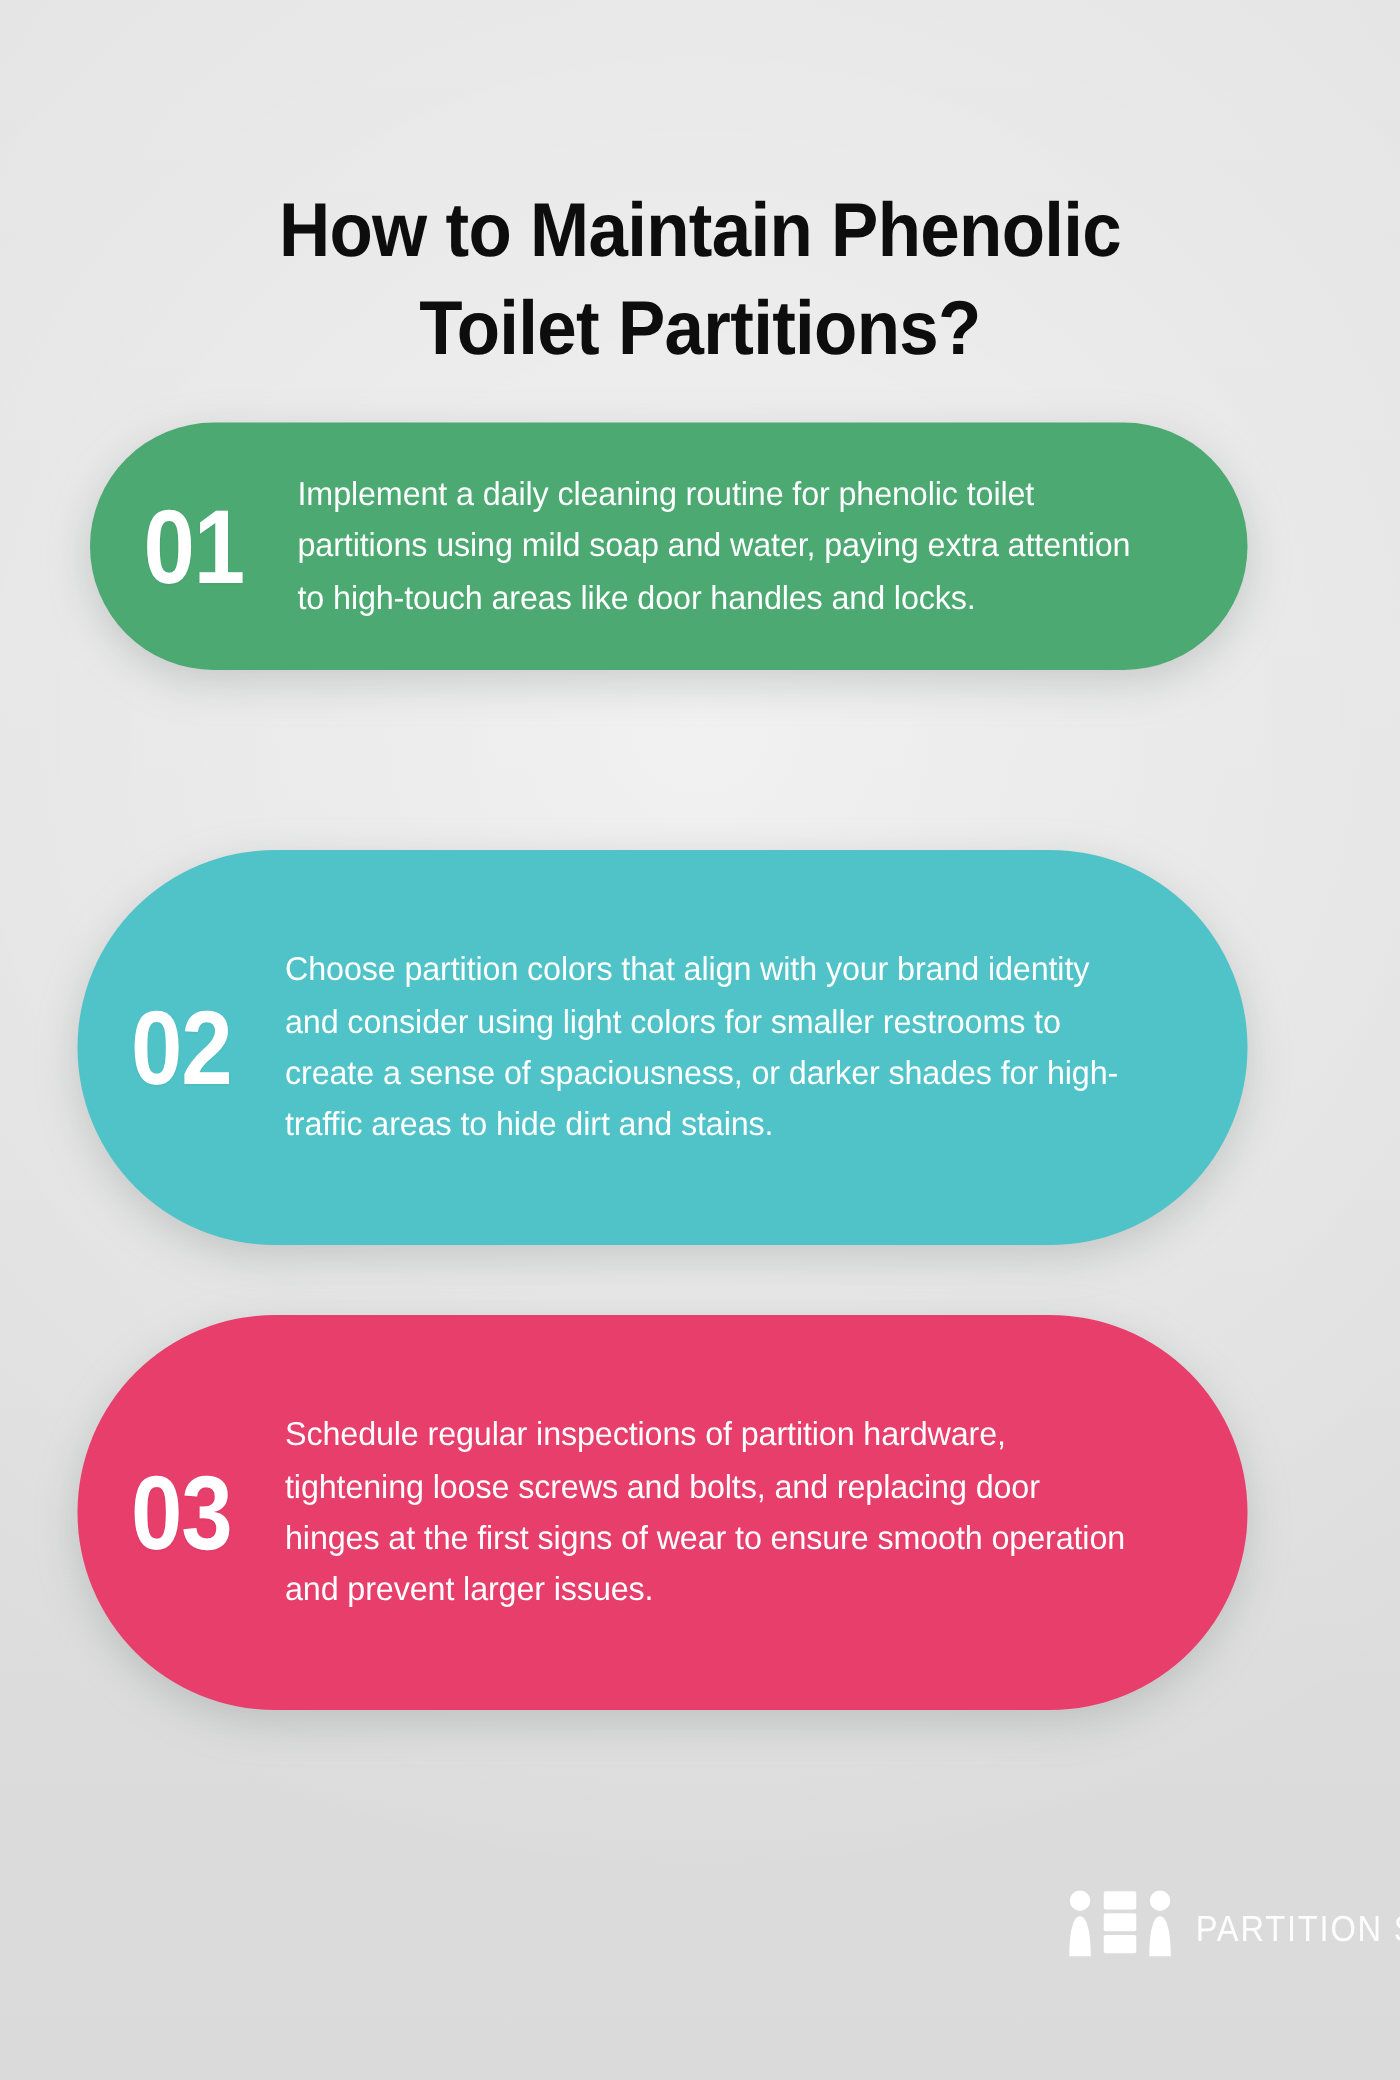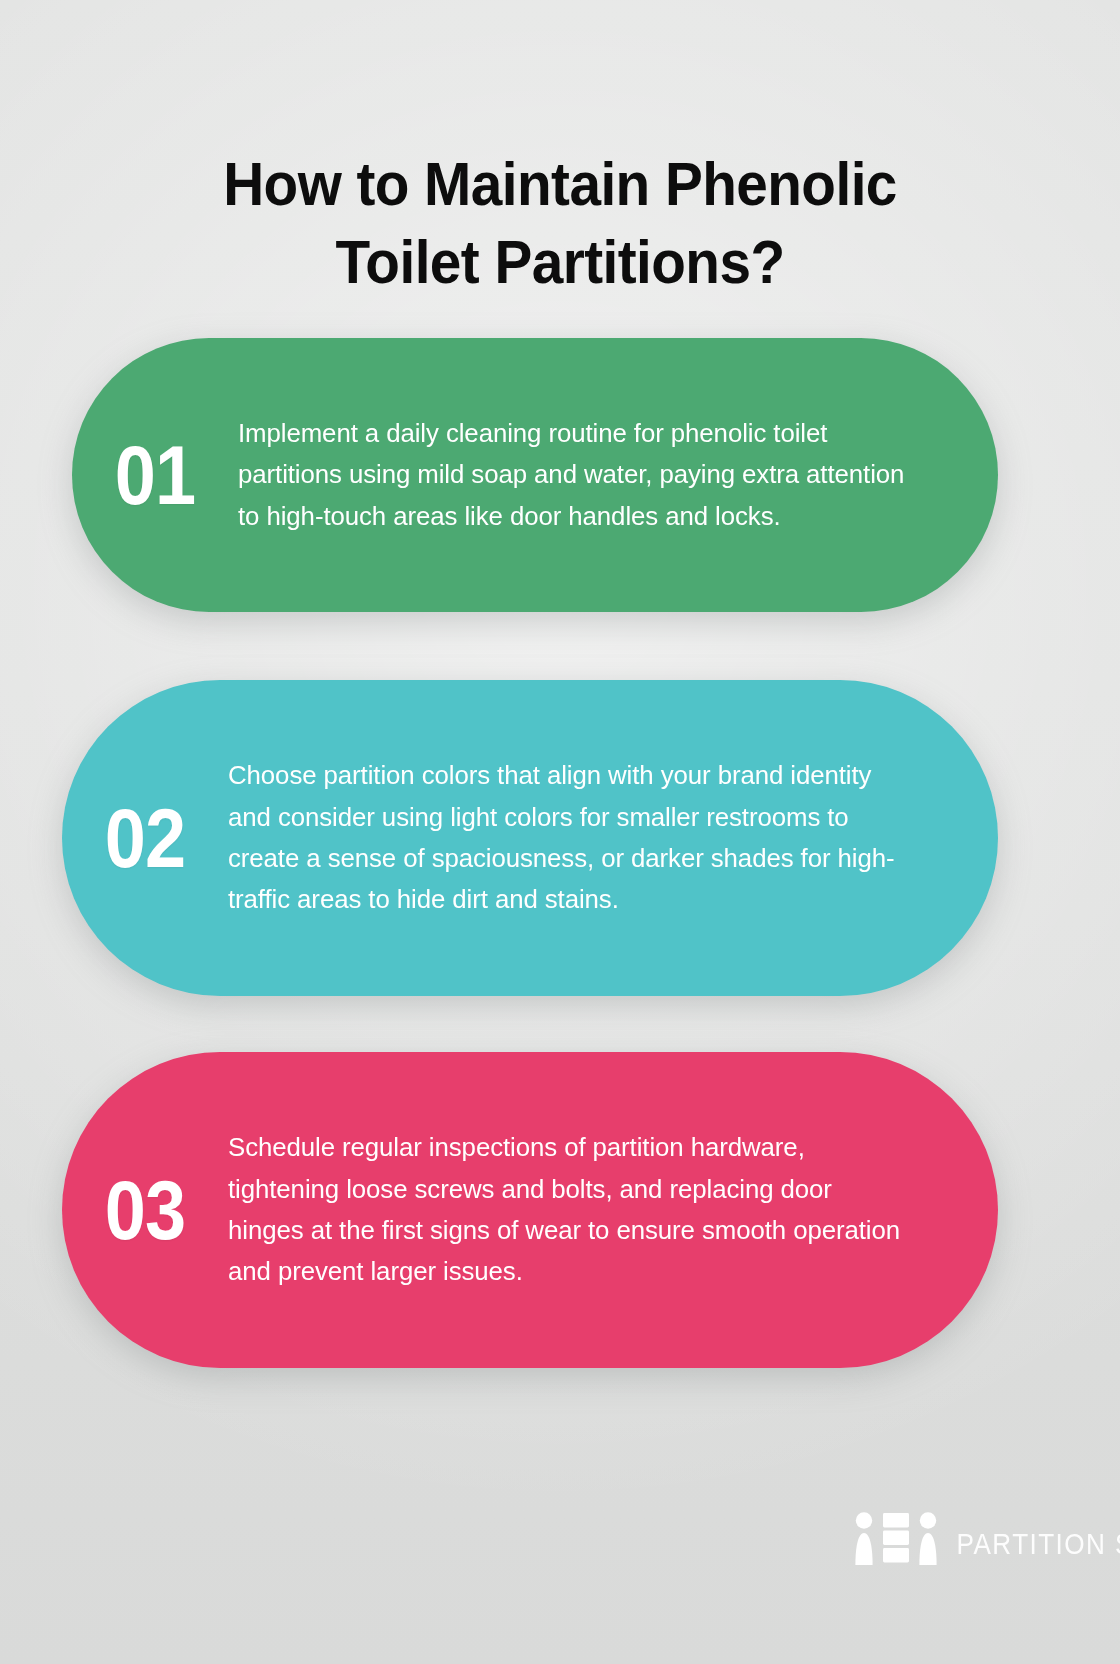--- a/index.html
+++ b/index.html
@@ -96,21 +96,21 @@
     color: #ffffff;
     transform: scaleX(0.975);
     transform-origin: 0 50%;
   }
 
   
   #card-1 {
     left: 72px;
     top: 338px;
     width: 926px;
-    height: 274px;
+    height: 198px;
   }
   #card-1 .card-shape { background: #4ca972; }
 
   
   #card-2 {
     left: 62px;
     top: 680px;
     width: 936px;
     height: 316px;
   }

